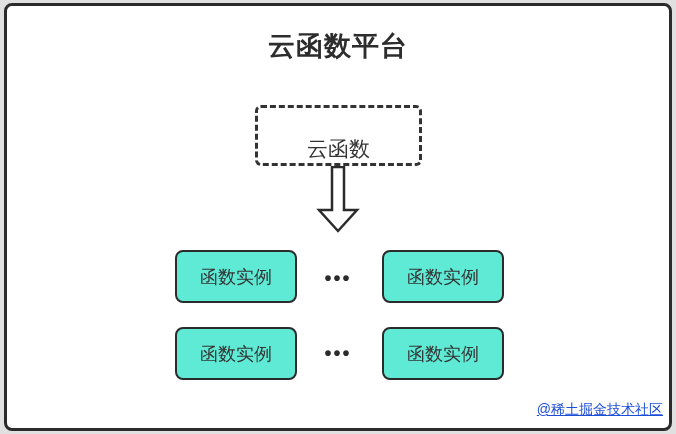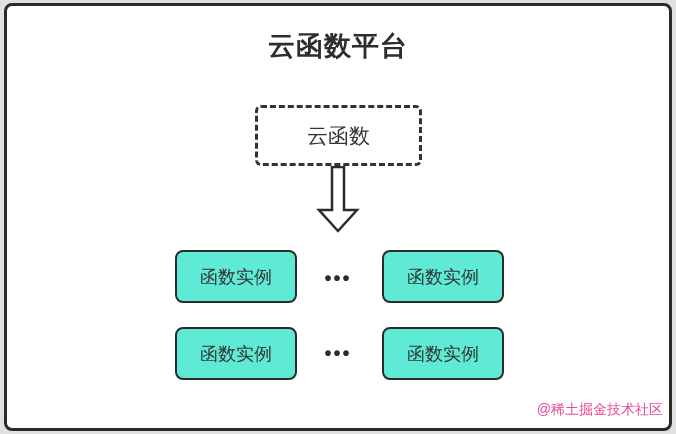--- a/index.html
+++ b/index.html
@@ -28,21 +28,21 @@
     color: #2d2d2d;
     letter-spacing: 1px;
   }
   .dashed-box {
     position: absolute;
     left: 248px; top: 99px;
     width: 167px; height: 61px;
     border: 3px dashed #333333;
     border-radius: 6px;
     display: flex;
-    align-items: center;
+    align-items: flex-end;
     justify-content: center;
     font-size: 21px;
     color: #333333;
     background: #ffffff;
   }
   .arrow-svg {
     position: absolute;
     left: 309px; top: 160px;
     width: 44px; height: 68px;
   }
@@ -71,21 +71,22 @@
     font-weight: bold;
     color: #2b2b2b;
     letter-spacing: 2px;
   }
   .dots-r1 { top: 262px; }
   .dots-r2 { top: 337px; }
   .watermark {
     position: absolute;
     right: 6px; bottom: 9px;
     font-size: 14px;
-    color: #ec4899;
+    color: #1d4ed8;
+    text-decoration: underline;
   }
 </style>
 </head>
 <body>
 
 <div class="card">
 
   <div class="title">云函数平台</div>
 
   <div class="dashed-box">

